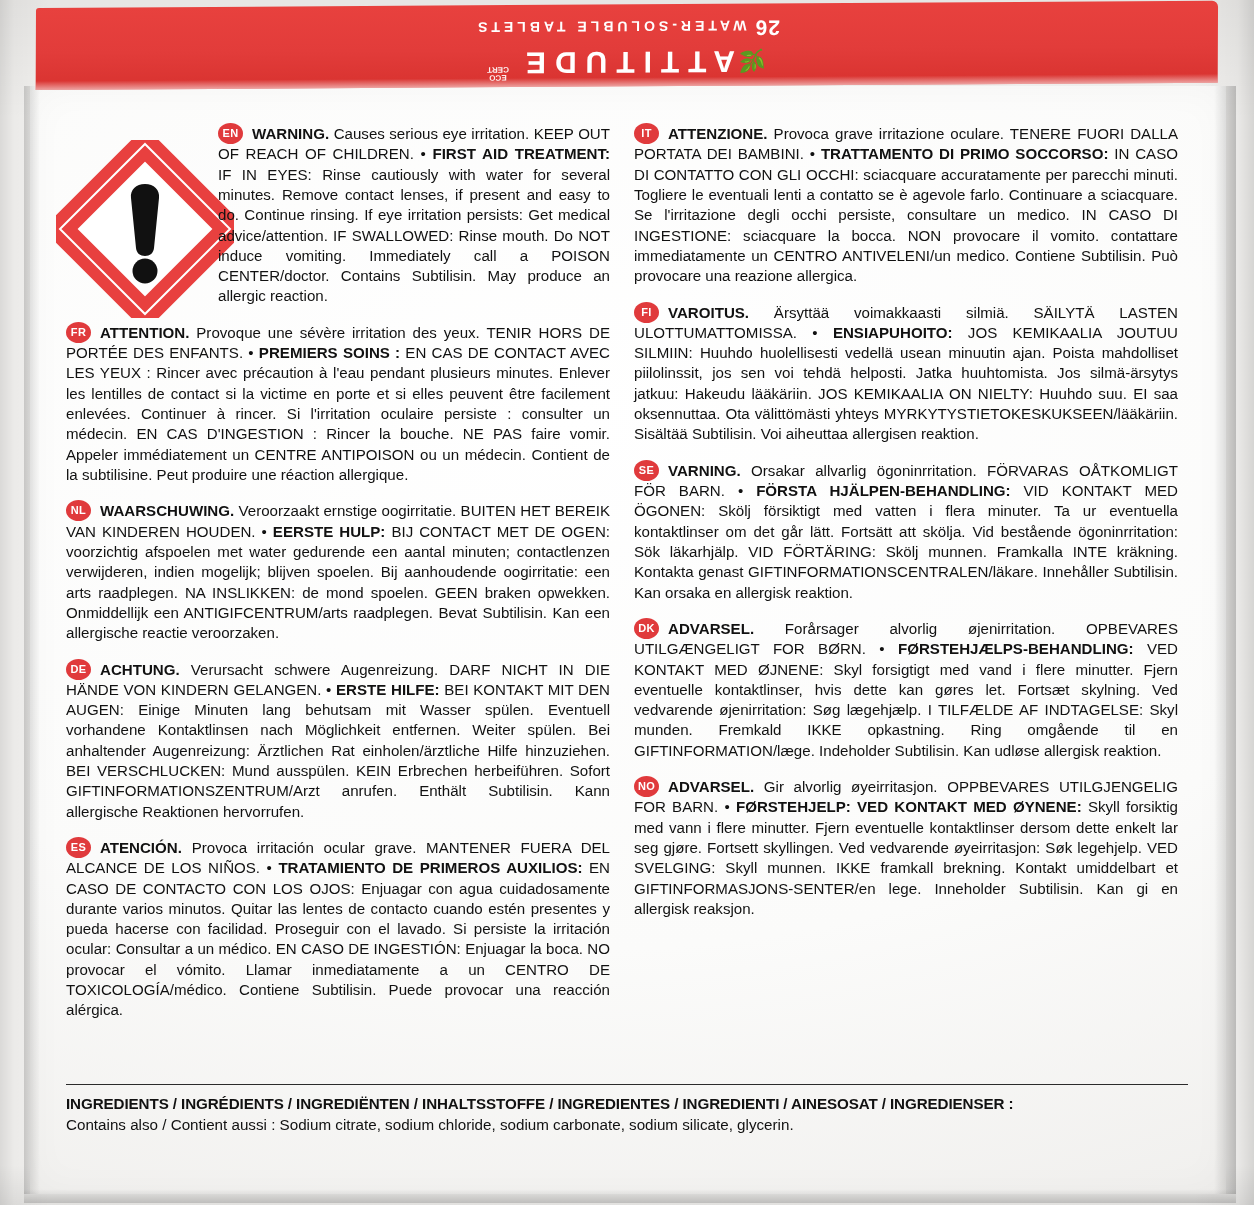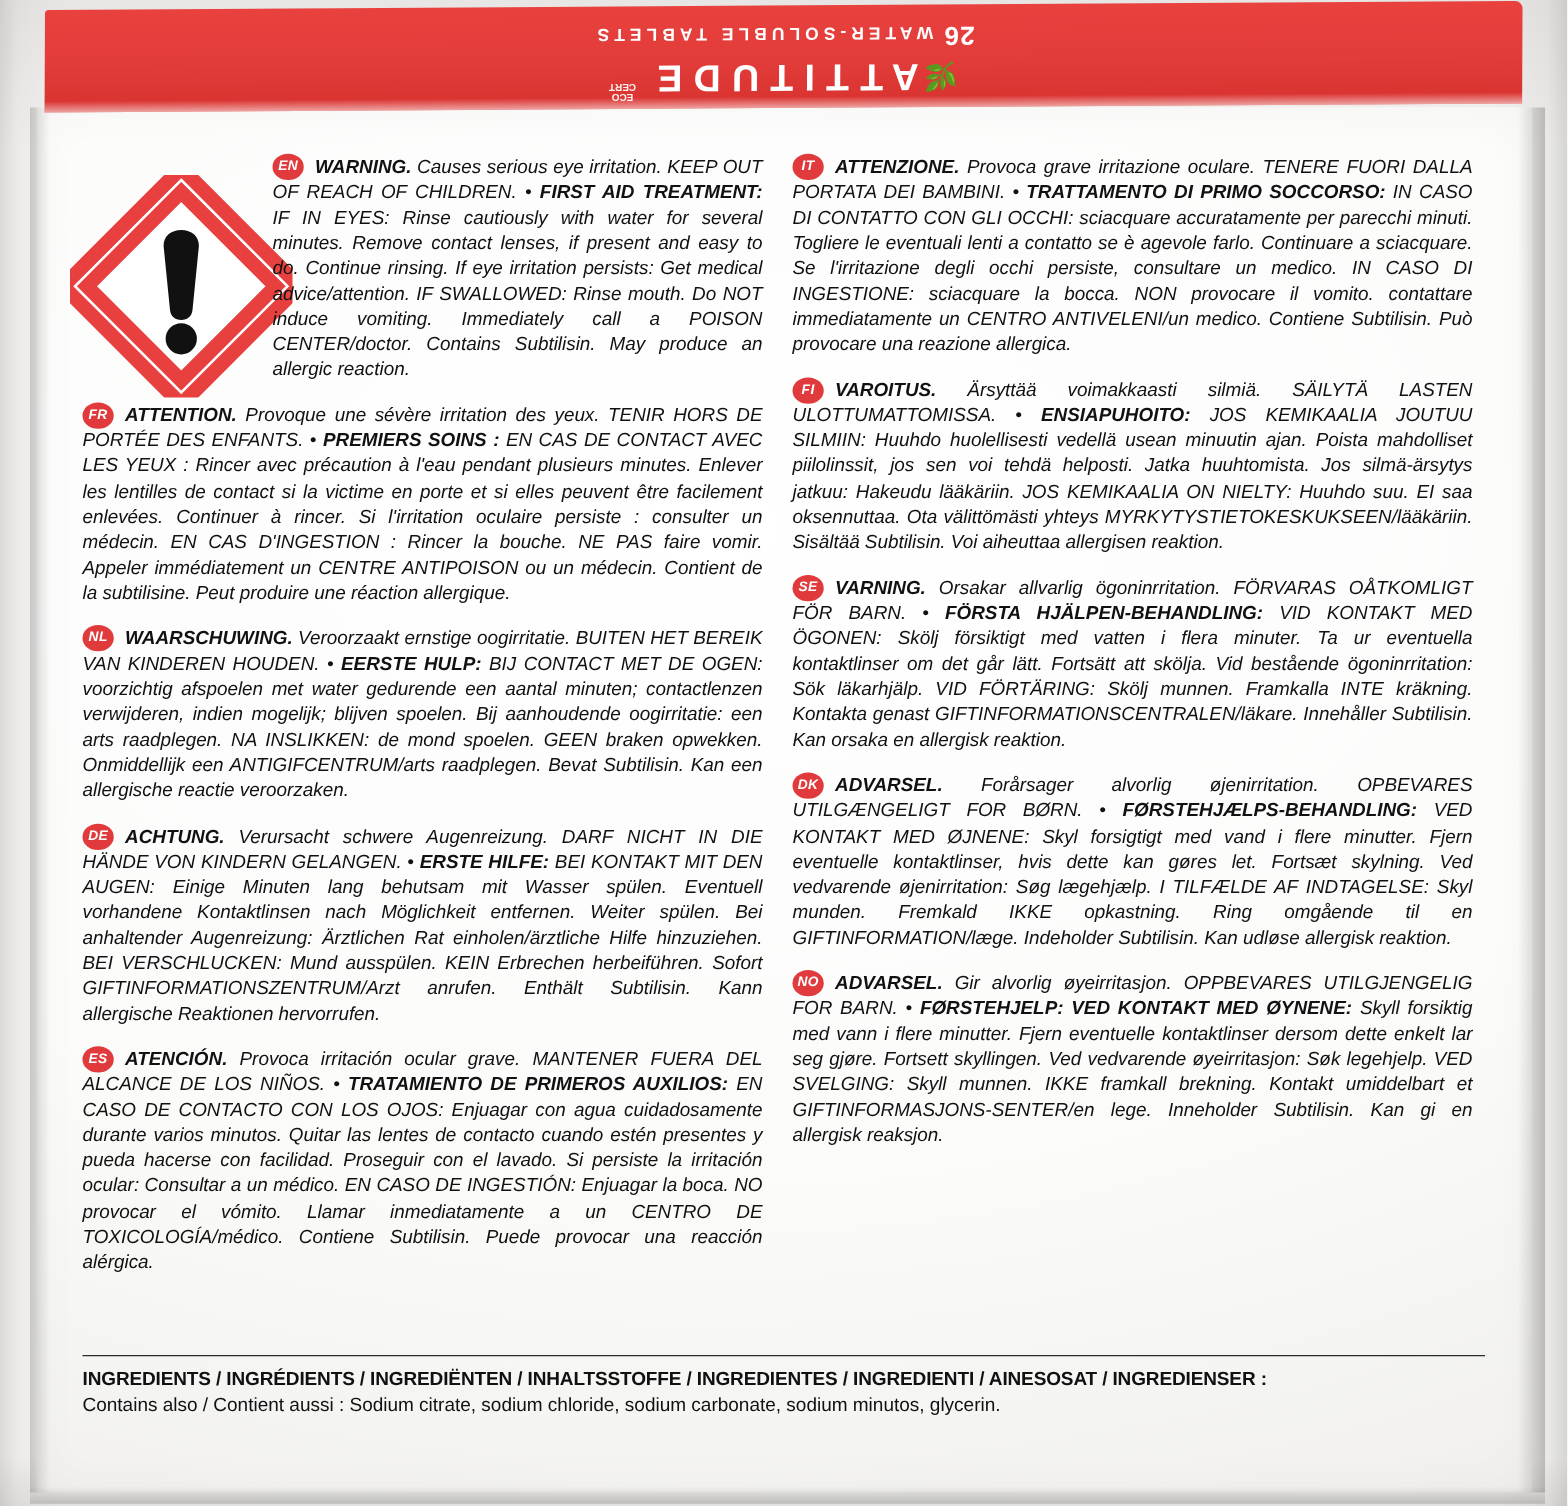--- a/index.html
+++ b/index.html
@@ -133,21 +133,20 @@
   }
 
   
   .columns {
     position: absolute;
     left: 66px;
     top: 108px;
     width: 1122px;
     display: flex;
     gap: 24px;
-    font-style: italic;
   }
   .col { width: 544px; }
   .col.left  { padding-left: 0; }
 
   .lang-block {
     margin-bottom: 13px;
     color: #111111;
     font-size: 15.1px;
     line-height: 1.345;
     text-align: justify;
@@ -296,16 +295,16 @@
       <p class="lang-block">
         <span class="badge">NO</span><span class="sig">ADVARSEL.</span><span> Gir alvorlig øyeirritasjon. OPPBEVARES UTILGJENGELIG FOR BARN. • </span><span class="hdr">FØRSTEHJELP: VED KONTAKT MED ØYNENE:</span><span> Skyll forsiktig med vann i flere minutter. Fjern eventuelle kontaktlinser dersom dette enkelt lar seg gjøre. Fortsett skyllingen. Ved vedvarende øyeirritasjon: Søk legehjelp. VED SVELGING: Skyll munnen. IKKE framkall brekning. Kontakt umiddelbart et GIFTINFORMASJONS-SENTER/en lege. Inneholder Subtilisin. Kan gi en allergisk reaksjon.</span>
       </p>
 
     </div>
   </div>
 
   <div class="rule"></div>
   <div class="ingredients">
     <span class="ing-line ing-title">INGREDIENTS / INGRÉDIENTS / INGREDIËNTEN / INHALTSSTOFFE / INGREDIENTES / INGREDIENTI / AINESOSAT / INGREDIENSER :</span>
-    <span class="ing-line">Contains also / Contient aussi : Sodium citrate, sodium chloride, sodium carbonate, sodium minutos, glycerin.</span>
+    <span class="ing-line">Contains also / Contient aussi : Sodium citrate, sodium chloride, sodium carbonate, sodium silicate, glycerin.</span>
   </div>
 
 </div>
 
 </body></html>

